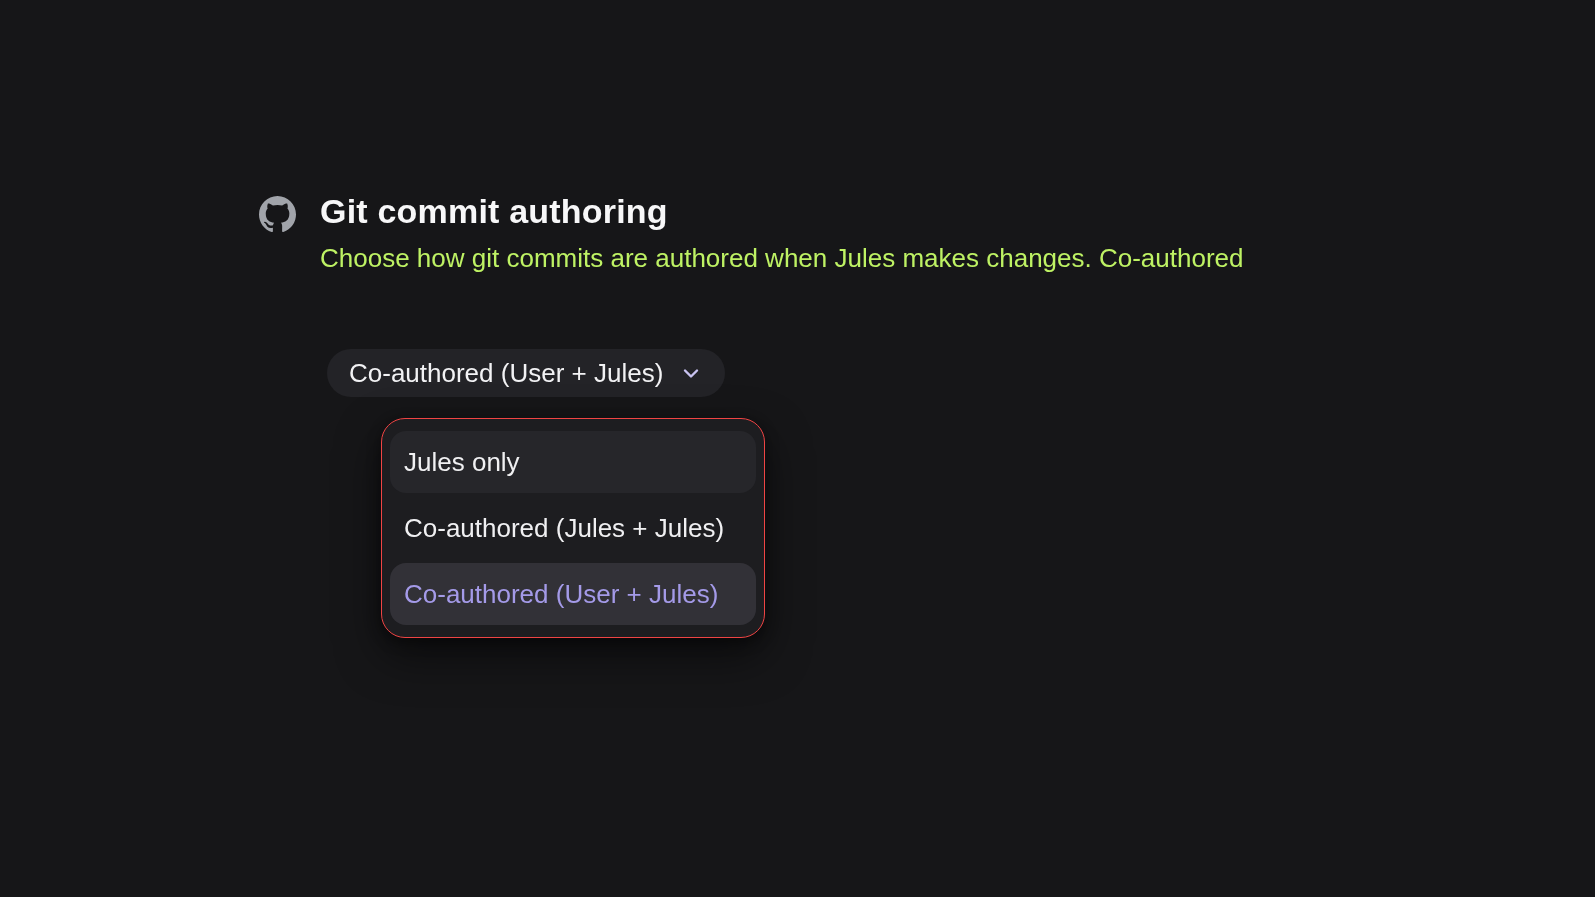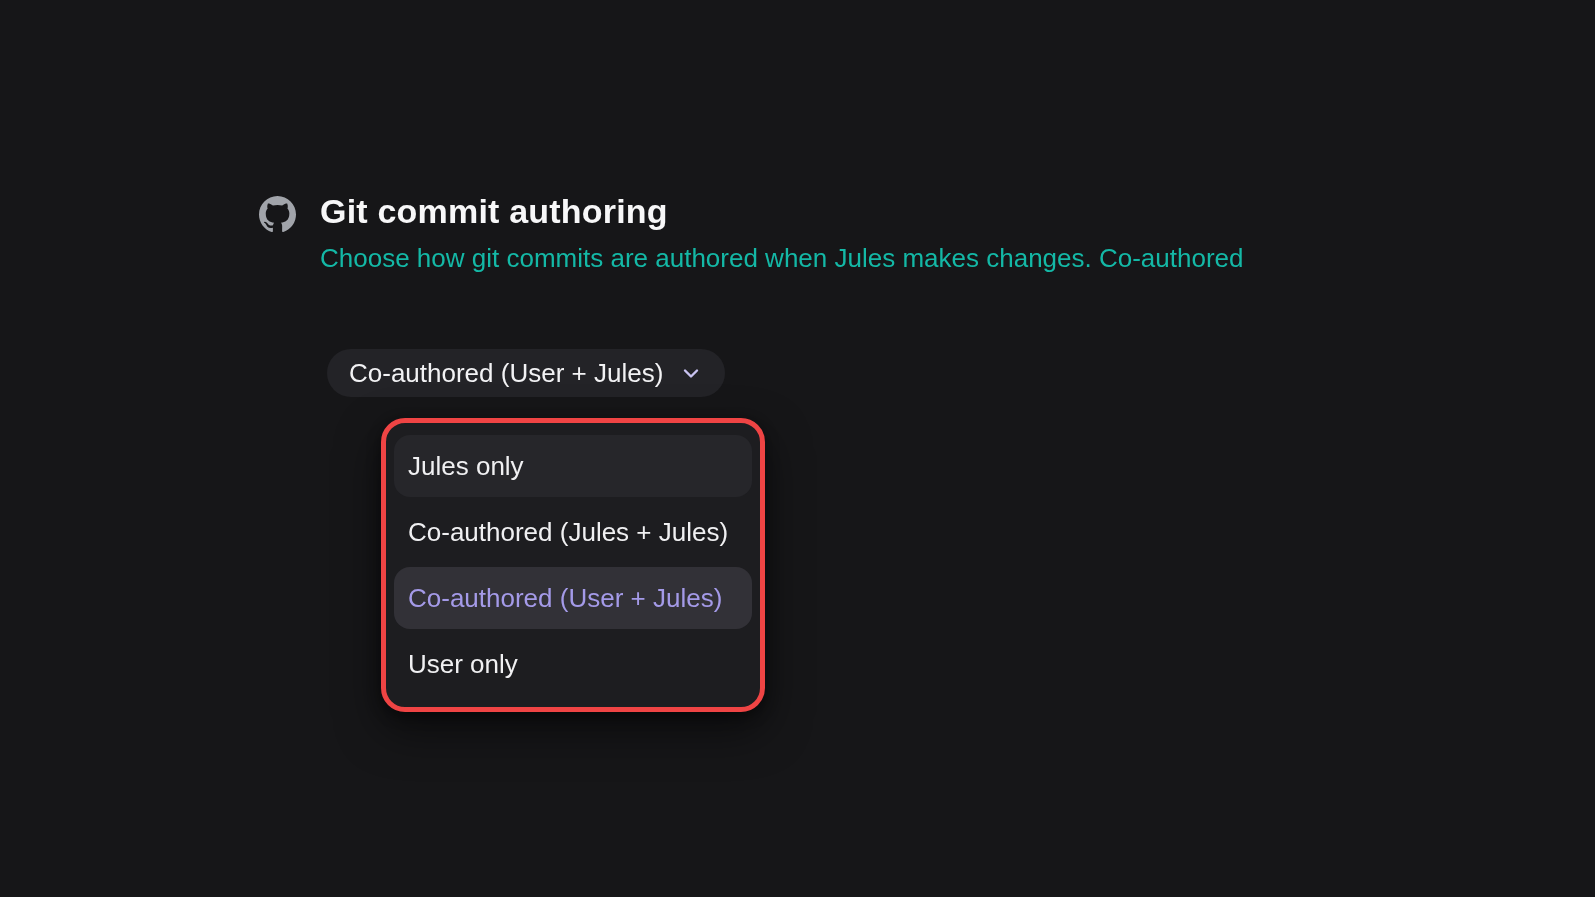--- a/index.html
+++ b/index.html
@@ -19,21 +19,21 @@
 
   .title {
     position: absolute; left: 320px; top: 190px;
     font-size: 34px; line-height: 42px; font-weight: 700;
     color: #f7f7f8; letter-spacing: 0.2px;
   }
 
   .desc {
     position: absolute; left: 320px; top: 240px;
     font-size: 26px; line-height: 37px; font-weight: 400;
-    color: #14b8a6;
+    color: #bef264;
   }
   .desc span { display: block; }
 
   .pill {
     position: absolute; left: 327px; top: 349px;
     height: 48px; border-radius: 24px;
     background: #232327; border: none;
     display: flex; align-items: center; gap: 16px;
     padding: 0 22px;
     cursor: pointer;
@@ -42,21 +42,21 @@
   .pill-label {
     font-size: 26px; color: #f2f2f4; white-space: nowrap;
   }
   .chev { display: flex; align-items: center; }
   .chev svg { display: block; }
 
   .menu {
     position: absolute; left: 381px; top: 418px;
     width: 384px;
     background: #1d1d20;
-    border: 5px solid #ef4444;
+    border: 1px solid #ef4444;
     border-radius: 24px;
     padding: 12px 8px;
     box-shadow: 0 18px 44px rgba(0,0,0,0.5), 0 4px 14px rgba(0,0,0,0.4);
   }
   .opt {
     height: 62px; border-radius: 16px;
     display: flex; align-items: center;
     padding: 0 14px;
     font-size: 26px; color: #f0f0f2;
     white-space: nowrap;
@@ -89,16 +89,15 @@
       <svg width="24" height="24" viewBox="0 0 24 24" fill="none">
         <path d="M6 9.5l6 6 6-6" stroke="#c9c3f1" stroke-width="2.4" stroke-linecap="round" stroke-linejoin="round"></path>
       </svg>
     </span>
   </button>
 
   <div class="menu">
     <div class="opt hovered">Jules only</div>
     <div class="opt">Co-authored (Jules + Jules)</div>
     <div class="opt selected">Co-authored (User + Jules)</div>
-    <div class="opt">User only</div>
   </div>
 
 </div>
 
 </body></html>

